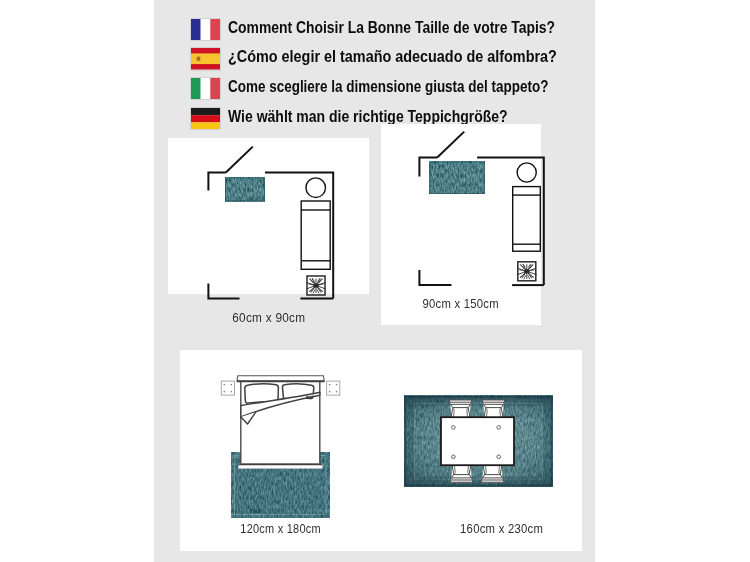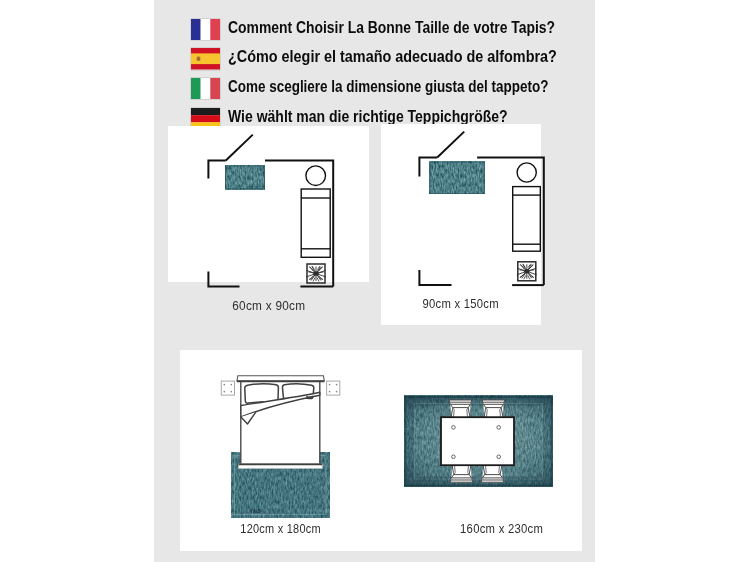--- a/index.html
+++ b/index.html
@@ -61,21 +61,21 @@
 
   <div class="flag"><svg width="29" height="21.5" viewBox="0 0 29 21.5">
         <rect width="29" height="7.17" fill="#1c1c1c"></rect>
         <rect y="7.17" width="29" height="7.17" fill="#d60d18"></rect>
         <rect y="14.33" width="29" height="7.17" fill="#f8c515"></rect>
       </svg></div>
 
   <div class="htext" style="transform:translateY(calc(-50% - 2px)) scaleX(0.875);">Wie wählt man die richtige Teppichgröße?</div>
 </div>
 
-<div class="panel" id="p1" style="left:168px;top:126px;width:201px;height:156px;">
+<div class="panel" id="p1" style="left:168px;top:138px;width:201px;height:156px;">
   <svg width="201" height="201" viewBox="0 0 201 201">
     <defs>
       <filter id="rugnoise" x="0%" y="0%" width="100%" height="100%" color-interpolation-filters="sRGB">
         <feTurbulence type="fractalNoise" baseFrequency="0.65 0.22" numOctaves="3" seed="7" result="n"></feTurbulence>
         <feColorMatrix in="n" type="matrix" values="0.55 0 0 0 0.03  0.55 0 0 0 0.22  0.55 0 0 0 0.25  0 0 0 0 1"></feColorMatrix>
       </filter>
     </defs>
 
     <path d="M40.4 52.4 V34.5 H57.8" fill="none" stroke="#111" stroke-width="2"></path>
 

